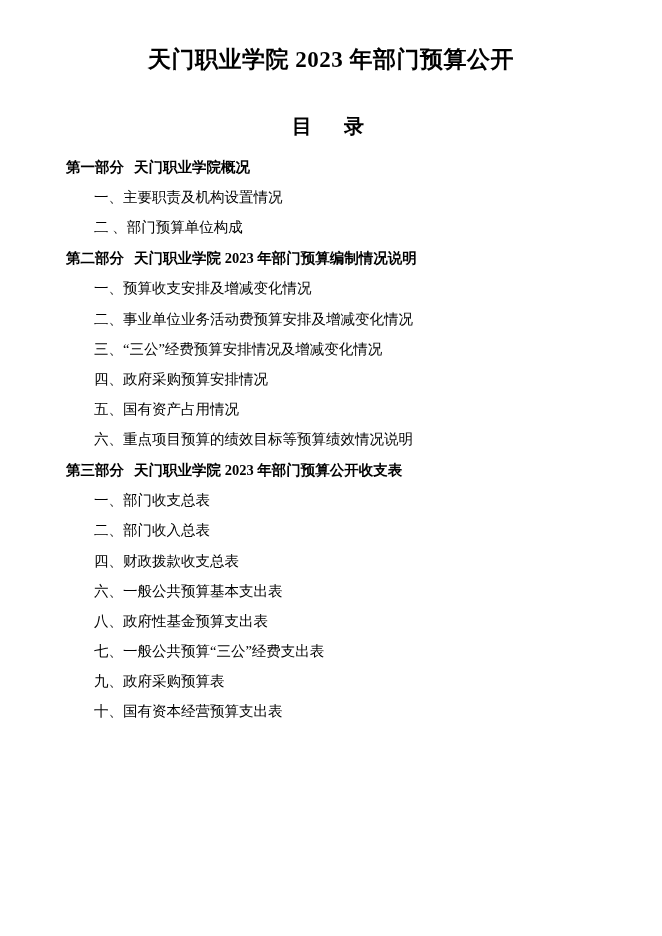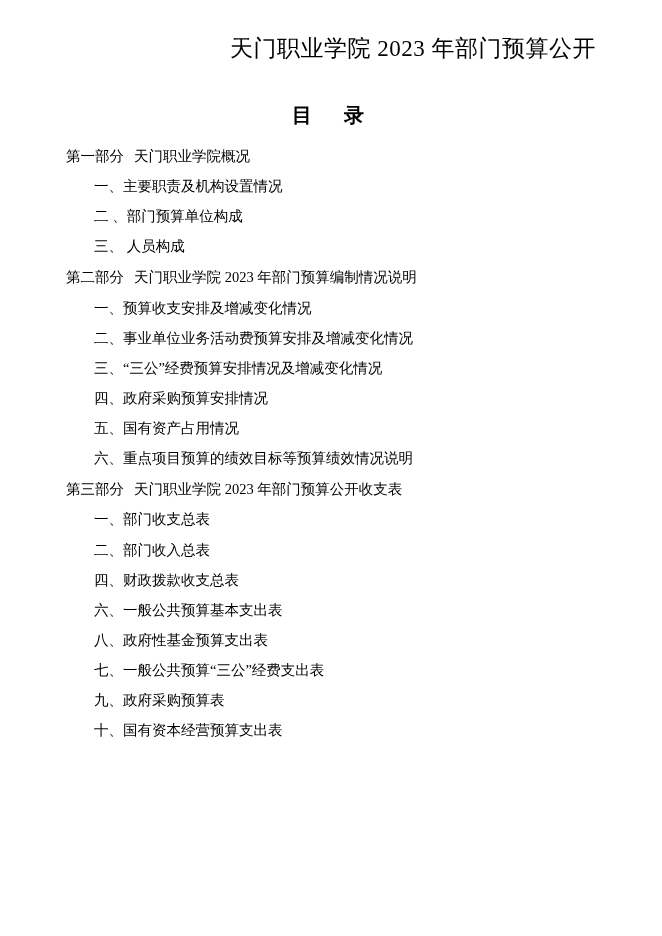--- a/index.html
+++ b/index.html
@@ -16,40 +16,40 @@
   }
   .page {
     position: relative;
     width: 662px;
     height: 936px;
     box-sizing: border-box;
     padding: 0 66px;
     background: #ffffff;
   }
   .doc-title {
-    text-align: right;
+    text-align: center;
     font-size: 23px;
-    font-weight: normal;
+    font-weight: bold;
     letter-spacing: 0.5px;
-    margin-top: 34px;
+    margin-top: 45px;
     line-height: 1.3;
   }
   .toc-heading {
     text-align: center;
     font-size: 20px;
     font-weight: bold;
     margin-top: 38px;
     letter-spacing: 6px;
   }
   .toc {
     margin-top: 18px;
   }
   .toc-part {
     font-size: 14.5px;
-    font-weight: normal;
+    font-weight: bold;
     line-height: 1.32;
     margin-top: 12px;
     margin-bottom: 4px;
     white-space: nowrap;
   }
   .toc-part .part-label {
     margin-right: 10px;
   }
   .toc-item {
     font-size: 14.5px;
@@ -71,21 +71,20 @@
 
   <div class="toc-heading">目　录</div>
 
   <div class="toc">
 
     <div class="toc-part">
       <span class="part-label">第一部分</span><span>天门职业学院概况</span>
     </div>
     <div class="toc-item">一、主要职责及机构设置情况</div>
     <div class="toc-item bold-item">二 、部门预算单位构成</div>
-    <div class="toc-item">三、  人员构成</div>
 
     <div class="toc-part">
       <span class="part-label">第二部分</span><span>天门职业学院 2023 年部门预算编制情况说明</span>
     </div>
     <div class="toc-item">一、预算收支安排及增减变化情况</div>
     <div class="toc-item">二、事业单位业务活动费预算安排及增减变化情况</div>
     <div class="toc-item">三、“三公”经费预算安排情况及增减变化情况</div>
     <div class="toc-item">四、政府采购预算安排情况</div>
     <div class="toc-item">五、国有资产占用情况</div>
     <div class="toc-item">六、重点项目预算的绩效目标等预算绩效情况说明</div>

